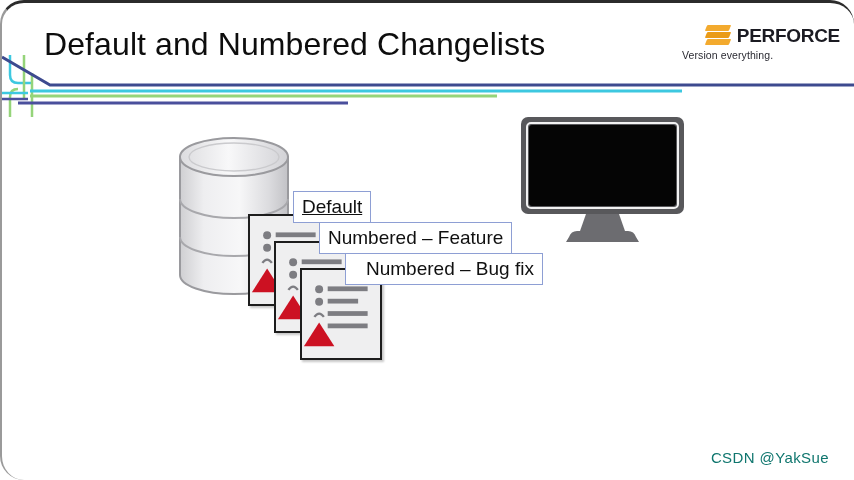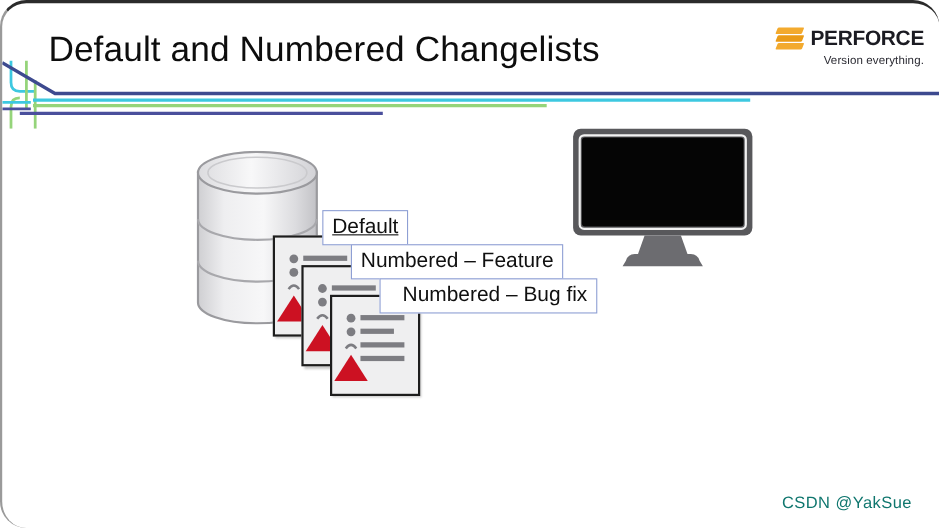--- a/index.html
+++ b/index.html
@@ -70,21 +70,20 @@
   #logo-mark i:nth-child(1) { top: 0px;  background: #f3aa2e; }
   #logo-mark i:nth-child(2) { top: 7px;  background: #ea9b17; }
   #logo-mark i:nth-child(3) { top: 14px; background: #f3aa2e; }
   #logo-word {
     font-size: 19px;
     font-weight: bold;
     letter-spacing: -0.3px;
     color: #1b1b22;
   }
   #logo-tag {
-    text-align: right;
     font-size: 10.5px;
     color: #2a2a32;
     margin-top: 2px;
     letter-spacing: 0.1px;
   }
 
   
   #band { position: absolute; left: 0; top: 52px; width: 854px; height: 62px; }
 
   

